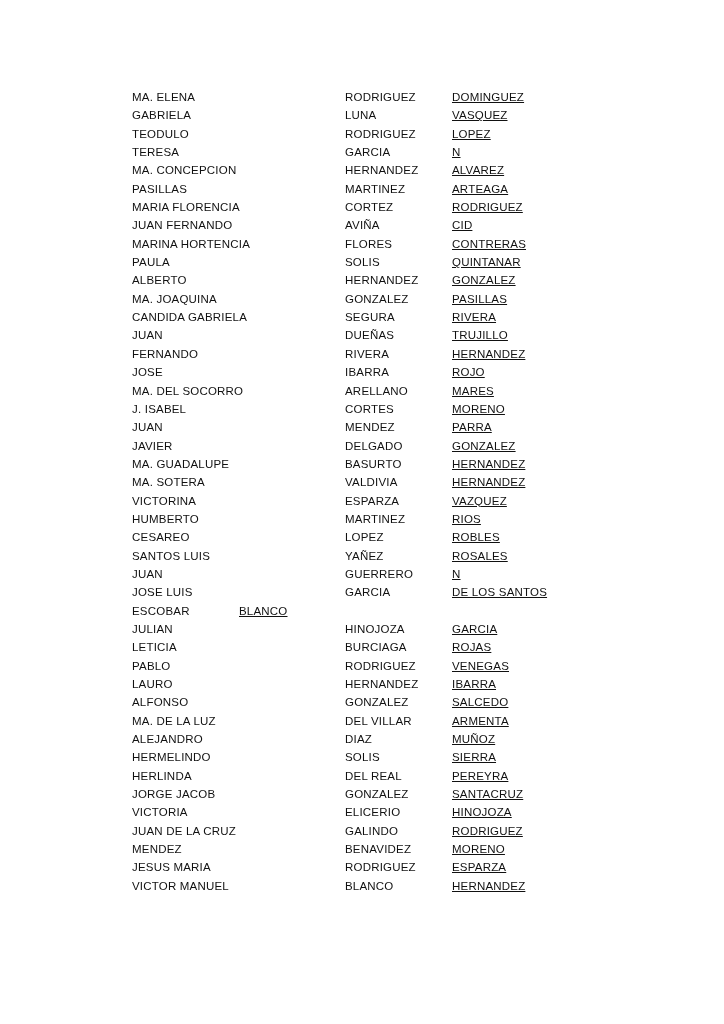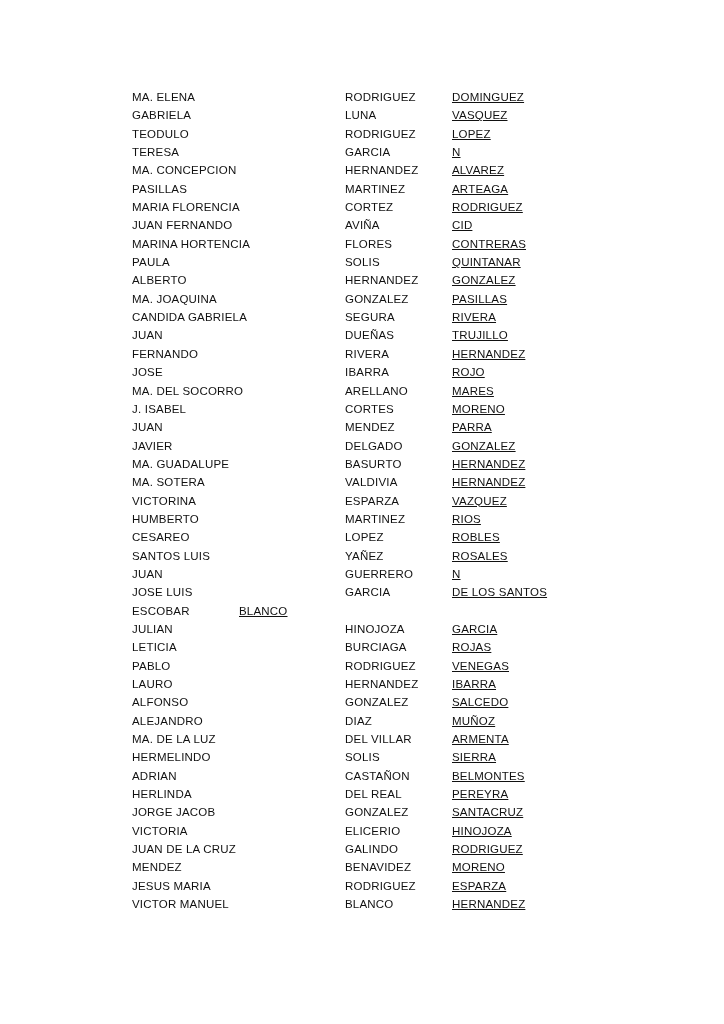--- a/index.html
+++ b/index.html
@@ -208,38 +208,33 @@
         <span class="cell c1">LAURO</span>
         <span class="cell c2">HERNANDEZ</span>
         <span class="cell c3">IBARRA</span>
       </div>
       <div class="row">
         <span class="cell c1">ALFONSO</span>
         <span class="cell c2">GONZALEZ</span>
         <span class="cell c3">SALCEDO</span>
       </div>
       <div class="row">
+        <span class="cell c1">MA. DE LA LUZ</span>
+        <span class="cell c2">DEL VILLAR</span>
+        <span class="cell c3">ARMENTA</span>
+      </div>
+      <div class="row">
         <span class="cell c1">ALEJANDRO</span>
         <span class="cell c2">DIAZ</span>
         <span class="cell c3">MUÑOZ</span>
       </div>
       <div class="row">
-        <span class="cell c1">MA. DE LA LUZ</span>
-        <span class="cell c2">DEL VILLAR</span>
-        <span class="cell c3">ARMENTA</span>
-      </div>
-      <div class="row">
         <span class="cell c1">HERMELINDO</span>
         <span class="cell c2">SOLIS</span>
         <span class="cell c3">SIERRA</span>
-      </div>
-      <div class="row">
-        <span class="cell c1">ADRIAN</span>
-        <span class="cell c2">CASTAÑON</span>
-        <span class="cell c3">BELMONTES</span>
       </div>
       <div class="row">
         <span class="cell c1">HERLINDA</span>
         <span class="cell c2">DEL REAL</span>
         <span class="cell c3">PEREYRA</span>
       </div>
       <div class="row">
         <span class="cell c1">JORGE JACOB</span>
         <span class="cell c2">GONZALEZ</span>
         <span class="cell c3">SANTACRUZ</span>

